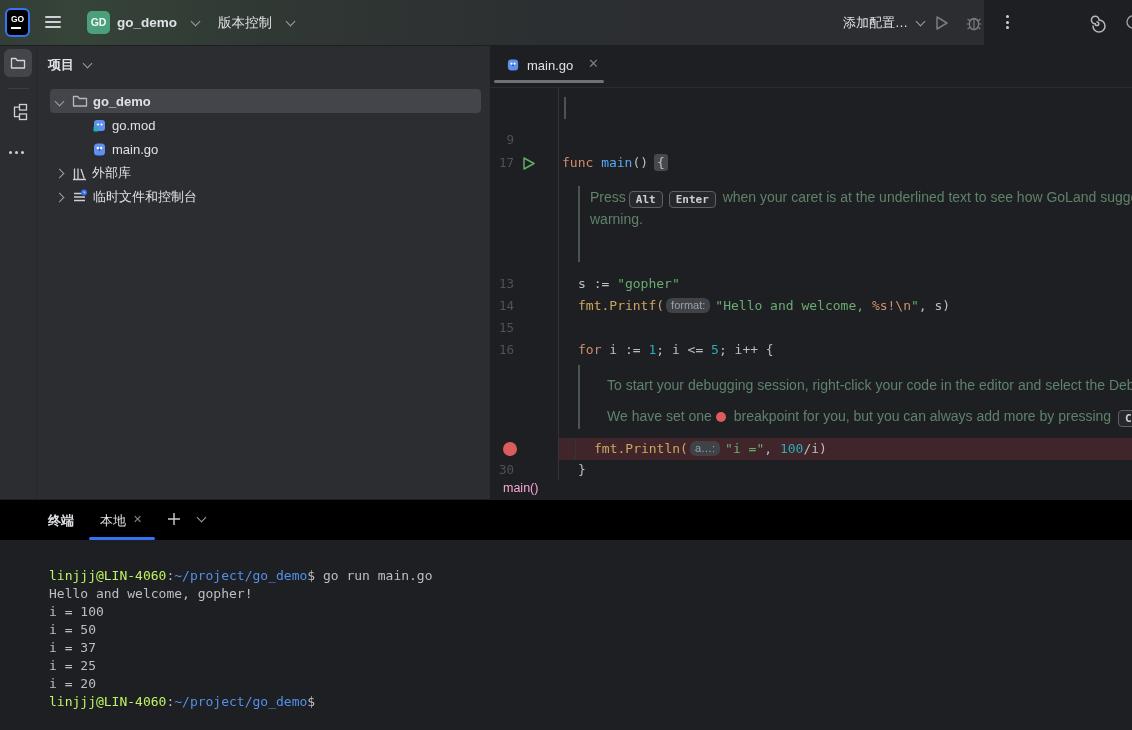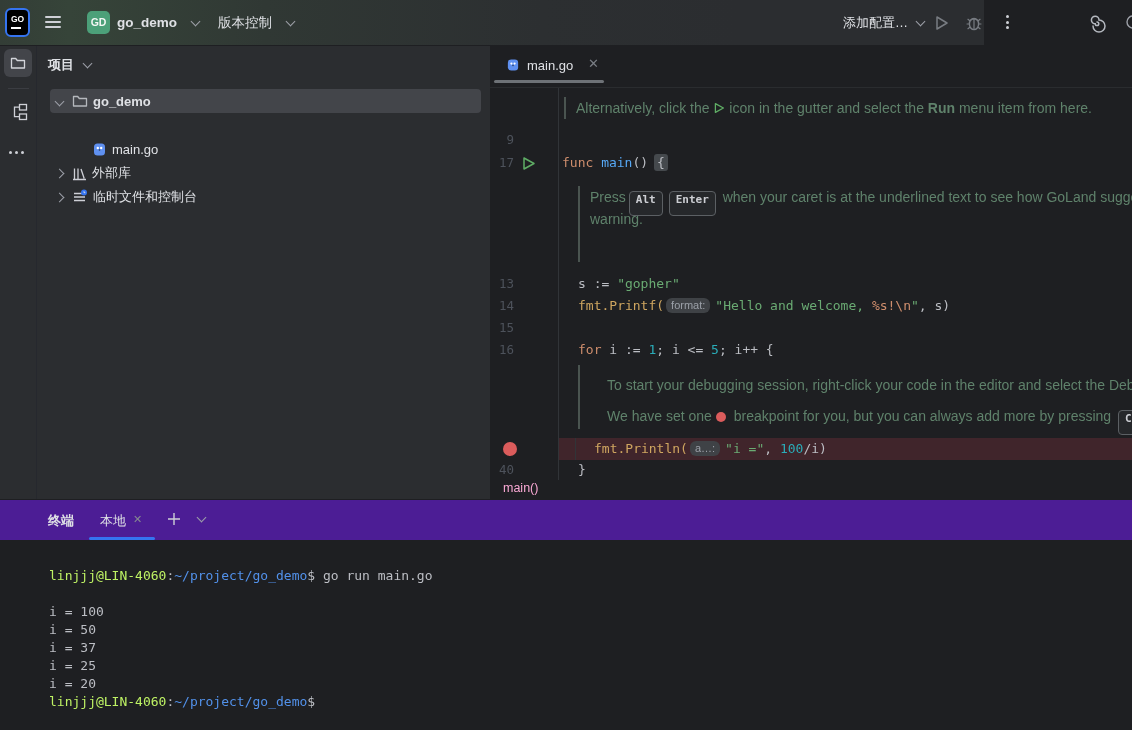--- a/index.html
+++ b/index.html
@@ -29,29 +29,29 @@
 
 .tabline{position:absolute;left:490px;top:87px;width:642px;height:1px;background:#2a2c2f}
 .tab-underline{position:absolute;left:494px;top:80px;width:110px;height:3px;border-radius:1.5px;background:#6e7277}
 .ln{position:absolute;left:488px;width:26px;text-align:right;font-family:"DejaVu Sans Mono",monospace;font-size:12.5px;line-height:22px;color:#4d525b}
 .code{position:absolute;font-family:"DejaVu Sans Mono",monospace;font-size:13px;line-height:22px;color:#bcbec4;white-space:pre;z-index:3}
 .kw{color:#cf8e6d}.fn{color:#cfa660}.str{color:#6aab73}.num{color:#2aacb8}.decl{color:#56a8f5}.esc{color:#cf8e6d}
 .brace{background:#45494d;border-radius:3px;padding:1px 3px;margin-left:-2px}
 .chip{display:inline-block;background:#3f4246;color:#9ba0a8;font-family:"Liberation Sans",sans-serif;font-size:11px;letter-spacing:0;border-radius:6px;padding:1px 5px;vertical-align:1px;margin:0 5px 0 2px;line-height:13px}
 .doc{position:absolute;font-family:"Liberation Sans",sans-serif;font-size:14px;line-height:22px;color:#5f826b;white-space:pre;z-index:3}
 .doc b{font-weight:bold;color:#5f826b}
-.key{display:inline-block;border:1px solid #5c6064;border-radius:4px;background:#26282b;padding:0 6px;margin:0 3px;font-family:"DejaVu Sans Mono",monospace;font-size:11px;font-weight:bold;color:#ccced3;line-height:15px;height:25px;vertical-align:-1px;letter-spacing:0}
+.key{display:inline-block;border:1px solid #5c6064;border-radius:4px;background:#26282b;padding:0 6px;margin:0 3px;font-family:"DejaVu Sans Mono",monospace;font-size:11px;font-weight:bold;color:#ccced3;line-height:15px;height:17px;vertical-align:-1px;letter-spacing:0}
 .dbar{position:absolute;width:2px;background:#4a5450;z-index:2}
 .reddot{display:inline-block;width:10px;height:10px;border-radius:50%;background:#db5c5c;vertical-align:-1px;margin:0 4px}
 #bp-band{position:absolute;left:559px;top:438px;width:573px;height:22px;background:#40252b;z-index:1}
 #gutterline{position:absolute;left:558px;top:88px;width:1px;height:392px;background:#313438}
 #indent-guide{position:absolute;left:575px;top:438px;width:1px;height:22px;background:#313438;z-index:2}
 
 #term{position:absolute;left:0;top:499px;width:1132px;height:231px;background:#1e1f22;border-top:1px solid #1e1f22}
-#term-head{position:absolute;left:0;top:0;width:1132px;height:40px;background:#4c1d95}
+#term-head{position:absolute;left:0;top:0;width:1132px;height:40px;background:#000000}
 .tline{position:absolute;left:49px;font-family:"DejaVu Sans Mono",monospace;font-size:13px;line-height:18px;color:#bcbec4;white-space:pre}
 .tuser{color:#bef264}.tpathb{color:#5291ea}
 #term-underline{position:absolute;left:89px;top:37px;width:66px;height:3px;border-radius:1.5px;background:#3574f0}
 </style>
 </head>
 <body>
 
 <div id="root">
 
   <div id="toolbar">
@@ -115,20 +115,29 @@
   <span class="abs chev" style="left:84px;top:60px"></span>
 
   <div class="trow sel" style="top:89px">
     <span class="chev" style="flex:none"></span>
     <svg style="flex:none;margin-left:9px" width="16" height="16" viewBox="0 0 16 16">
       <path d="M1.5 13 V3.5 h4.2 l1.6 2 h7.2 V13 z" fill="none" stroke="#b5b8bd" stroke-width="1.3" stroke-linejoin="round"></path>
     </svg>
     <span class="lbl" style="font-weight:bold">go_demo</span>
   </div>
 
+  <div class="trow" style="top:113px;padding-left:55px">
+    <svg style="flex:none" width="15" height="15" viewBox="0 0 15 15">
+      <rect x="2" y="2" width="11" height="11" rx="3" fill="#5f90f0"></rect>
+      <circle cx="6" cy="6.5" r="1.1" fill="#fff"></circle>
+        <circle cx="9.5" cy="6.5" r="1.1" fill="#fff"></circle>
+      <rect x="1.5" y="8.5" width="5" height="5" rx="1" fill="#2aacb8"></rect>
+    </svg>
+    <span class="lbl">go.mod</span>
+  </div>
 
   <div class="trow" style="top:137px;padding-left:55px">
     <svg style="flex:none" width="15" height="15" viewBox="0 0 15 15">
       <rect x="2" y="1.5" width="11" height="12" rx="3.5" fill="#5f90f0"></rect>
       <circle cx="5.8" cy="6" r="1.2" fill="#fff"></circle>
         <circle cx="9.2" cy="6" r="1.2" fill="#fff"></circle>
       <circle cx="7.5" cy="8" r="0.8" fill="#2b3a55"></circle>
     </svg>
     <span class="lbl">main.go</span>
   </div>
@@ -165,31 +174,28 @@
   <div id="bp-band"></div>
   <div id="indent-guide"></div>
   <div id="gutterline"></div>
 
   <div class="ln" style="top:129px">9</div>
   <div class="ln" style="top:152px">17</div>
   <div class="ln" style="top:273px">13</div>
   <div class="ln" style="top:295px">14</div>
   <div class="ln" style="top:317px">15</div>
   <div class="ln" style="top:339px">16</div>
-  <div class="ln" style="top:459px">40</div>
+  <div class="ln" style="top:459px">30</div>
 
   <svg class="abs" style="left:521px;top:156px;z-index:3" width="15" height="15" viewBox="0 0 15 15">
     <polygon points="3,2 13,7.5 3,13" fill="none" stroke="#5fad65" stroke-width="1.5" stroke-linejoin="round"></polygon>
   </svg>
   <div class="abs" style="left:503px;top:442px;width:14px;height:14px;border-radius:50%;background:#db5c5c;z-index:3"></div>
 
   <div class="dbar" style="left:564px;top:97px;height:22px"></div>
-  <div class="doc" style="left:576px;top:97px"><span>Alternatively, click the </span><svg width="12" height="12" viewBox="0 0 15 15" style="vertical-align:-1px">
-        <polygon points="3,2 13,7.5 3,13" fill="none" stroke="#5fad65" stroke-width="1.6" stroke-linejoin="round"></polygon>
-      </svg><span> icon in the gutter and select the </span><b>Run</b><span> menu item from here.</span></div>
 
   <div class="code" style="left:562px;top:152px"><span class="kw">func </span><span class="decl">main</span><span>() </span><span class="brace">{</span></div>
 
   <div class="dbar" style="left:578px;top:186px;height:76px"></div>
   <div class="doc" style="left:590px;top:186px"><span>Press</span><span class="key">Alt</span><span class="key">Enter</span><span> when your caret is at the underlined text to see how GoLand suggests fixing the</span></div>
   <div class="doc" style="left:590px;top:208px"><span>warning.</span></div>
 
   <div class="code" style="left:578px;top:273px"><span>s := </span><span class="str">"gopher"</span></div>
   <div class="code" style="left:578px;top:295px"><span class="fn">fmt.Printf(</span><span class="chip">format:</span><span class="str">"Hello and welcome, </span><span class="esc">%s!\n</span><span class="str">"</span><span>, s)</span></div>
   <div class="code" style="left:578px;top:339px"><span class="kw">for</span><span> i := </span><span class="num">1</span><span>; i &lt;= </span><span class="num">5</span><span>; i++ {</span></div>
@@ -208,20 +214,21 @@
       <div class="abs" style="left:48px;top:12px;font-size:13px;font-weight:bold;color:#dfe1e5">终端</div>
       <div class="abs" style="left:100px;top:12px;font-size:13px;color:#dfe1e5">本地</div>
       <div class="abs" style="left:133px;top:13px;font-size:11px;color:#868a91">✕</div>
       <svg class="abs" style="left:166px;top:11px" width="16" height="16" viewBox="0 0 16 16">
           <path d="M8 2 V14 M2 8 H14" stroke="#ced0d6" stroke-width="1.4"></path>
         </svg>
       <span class="chev" style="position:absolute;left:198px;top:14px"></span>
       <div id="term-underline"></div>
     </div>
     <div class="tline" style="top:67px"><span class="tuser">linjjj@LIN-4060</span><span>:</span><span class="tpathb">~/project/go_demo</span><span>$</span><span> go run main.go</span></div>
+    <div class="tline" style="top:85px">Hello and welcome, gopher!</div>
     <div class="tline" style="top:103px">i = 100</div>
     <div class="tline" style="top:121px">i = 50</div>
     <div class="tline" style="top:139px">i = 37</div>
     <div class="tline" style="top:157px">i = 25</div>
     <div class="tline" style="top:175px">i = 20</div>
     <div class="tline" style="top:193px"><span class="tuser">linjjj@LIN-4060</span><span>:</span><span class="tpathb">~/project/go_demo</span><span>$</span></div>
   </div>
 
 </div>
 

